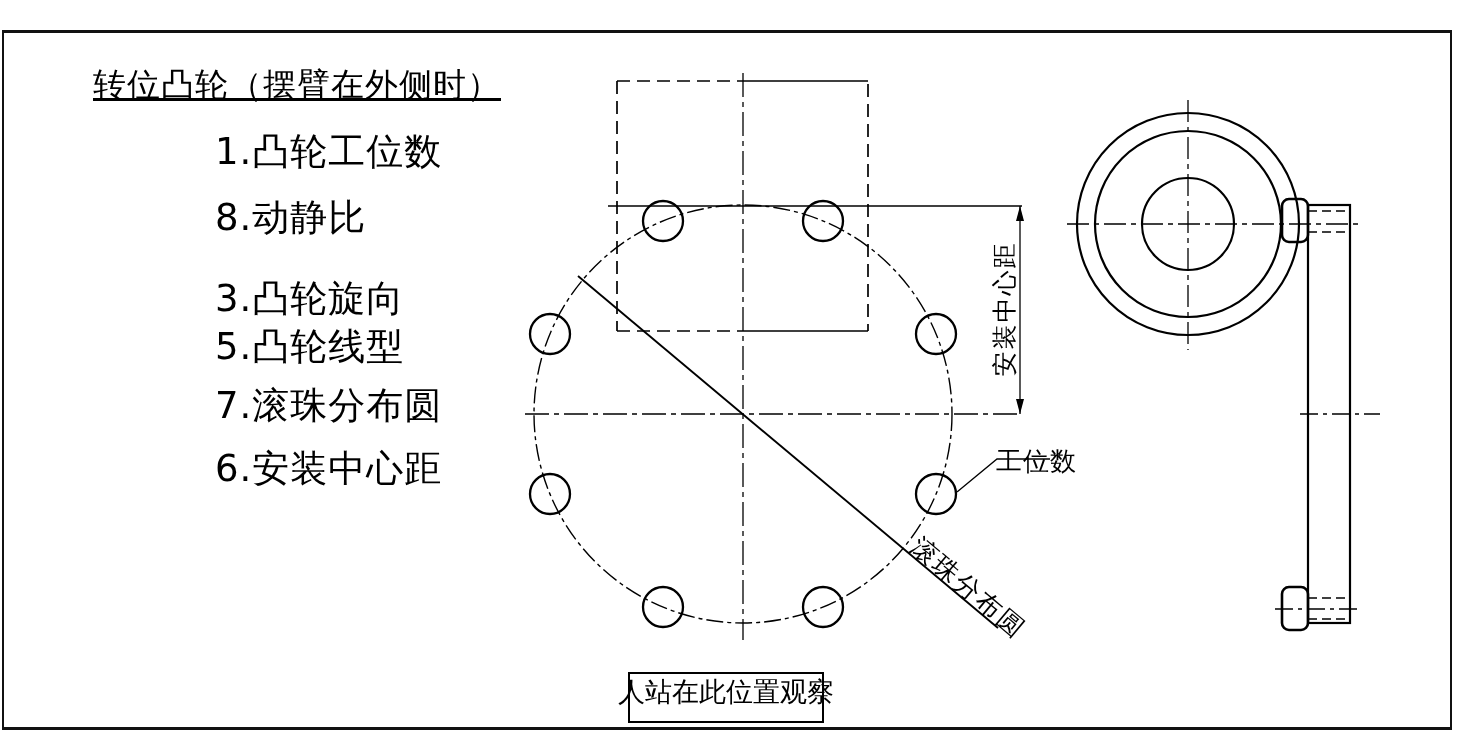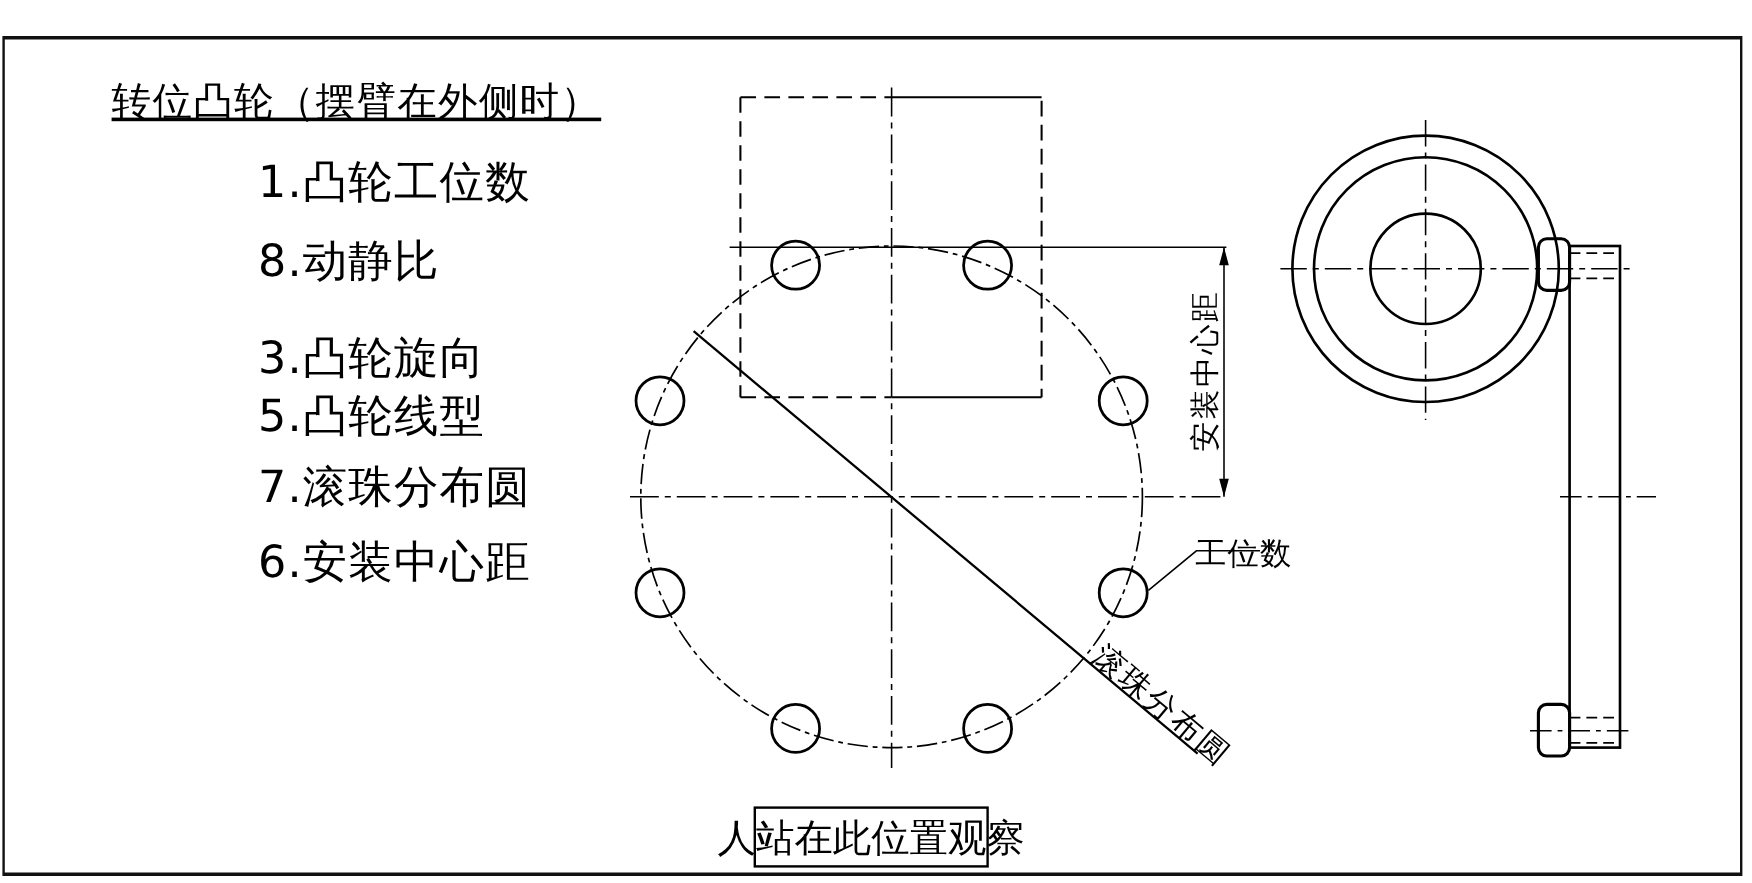--- a/index.html
+++ b/index.html
@@ -75,23 +75,23 @@
   }
   .observer-box {
     position: absolute;
     left: 628px;
     top: 672px;
     width: 196px;
     height: 51px;
     box-sizing: border-box;
     border: 2px solid #000000;
     display: flex;
-    align-items: flex-end;
+    align-items: flex-start;
     justify-content: center;
-    font-size: 32px;
+    font-size: 27px;
     white-space: nowrap;
   }
 </style>
 </head>
 <body>
 
 <div class="frame"></div>
 
 <div class="title">转位凸轮（摆臂在外侧时）</div>
 

